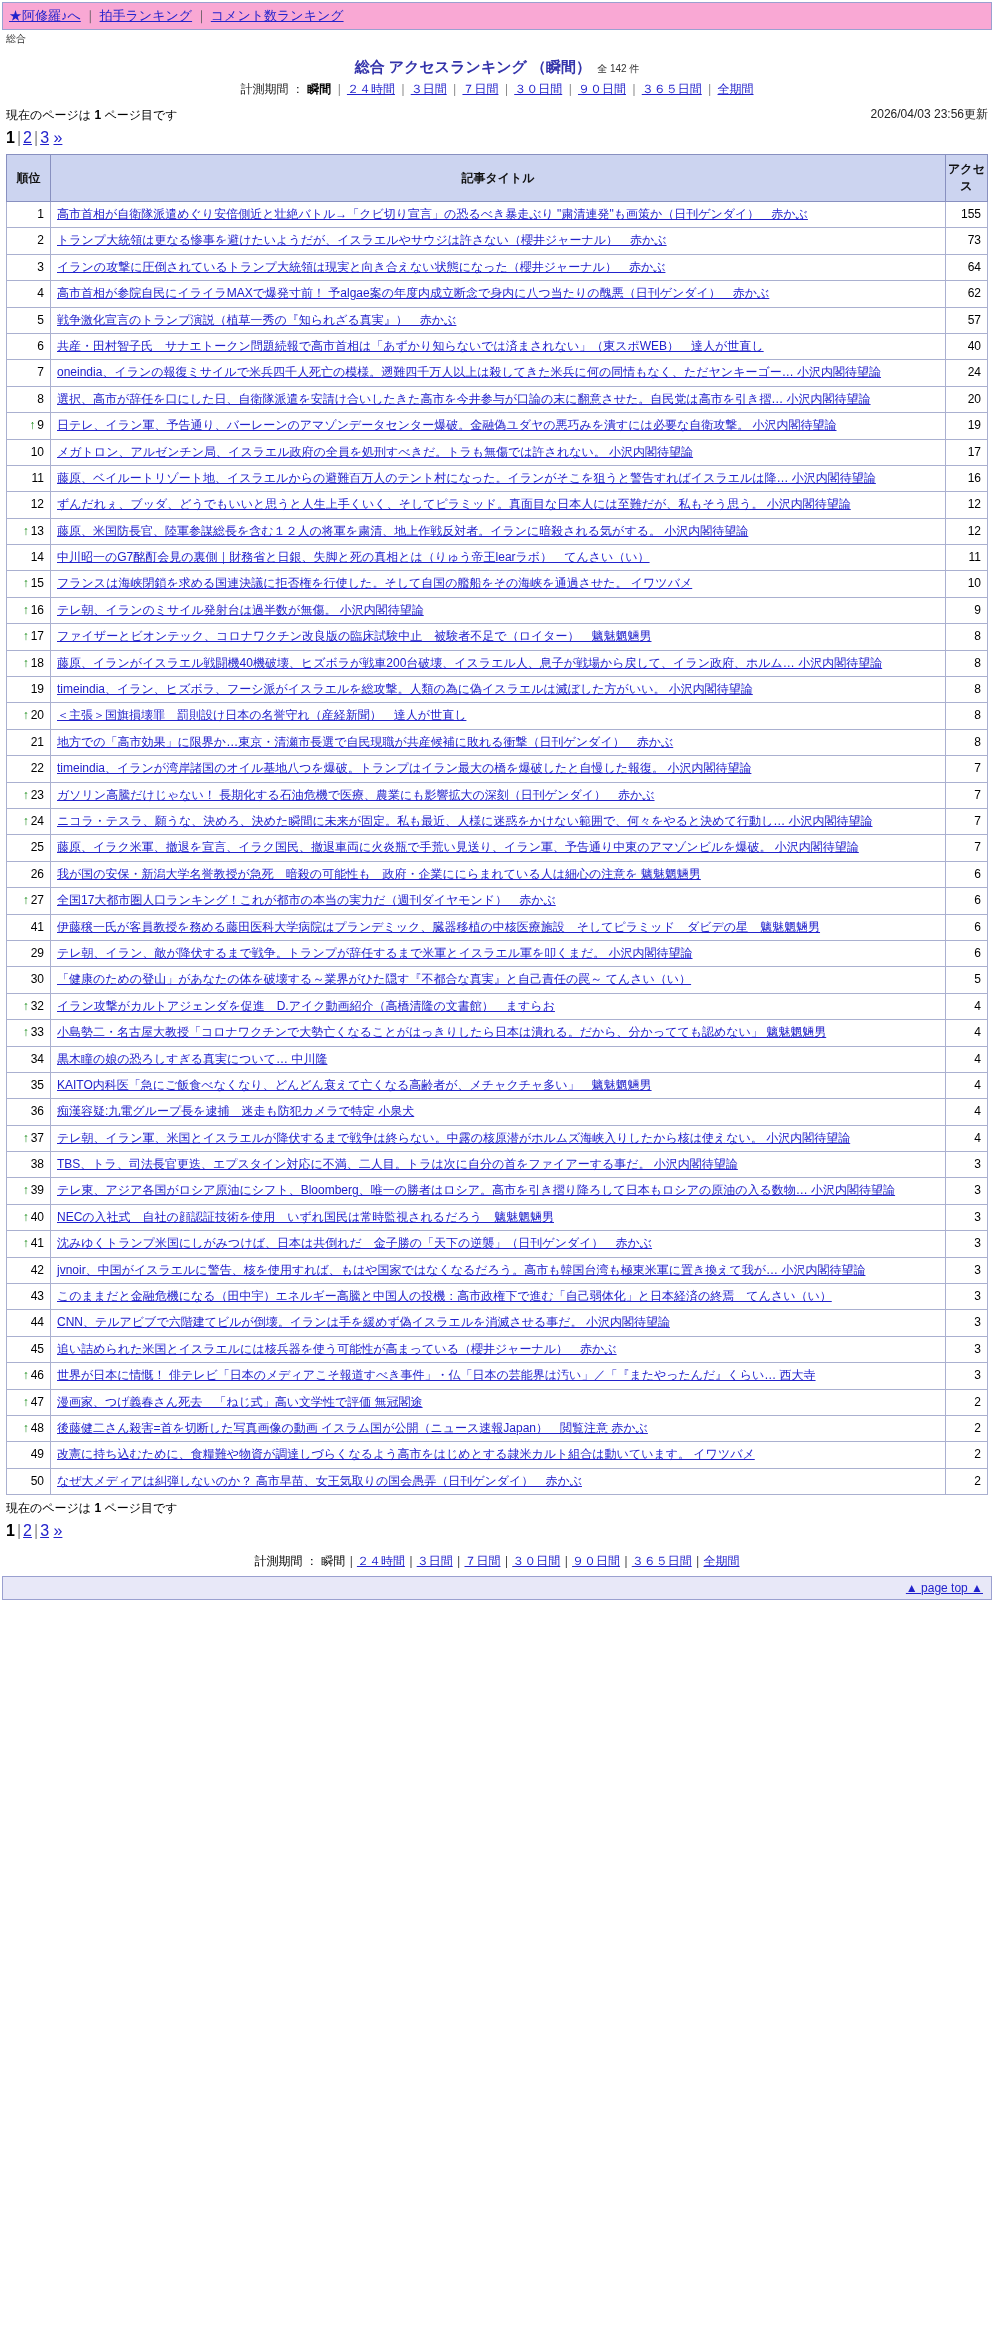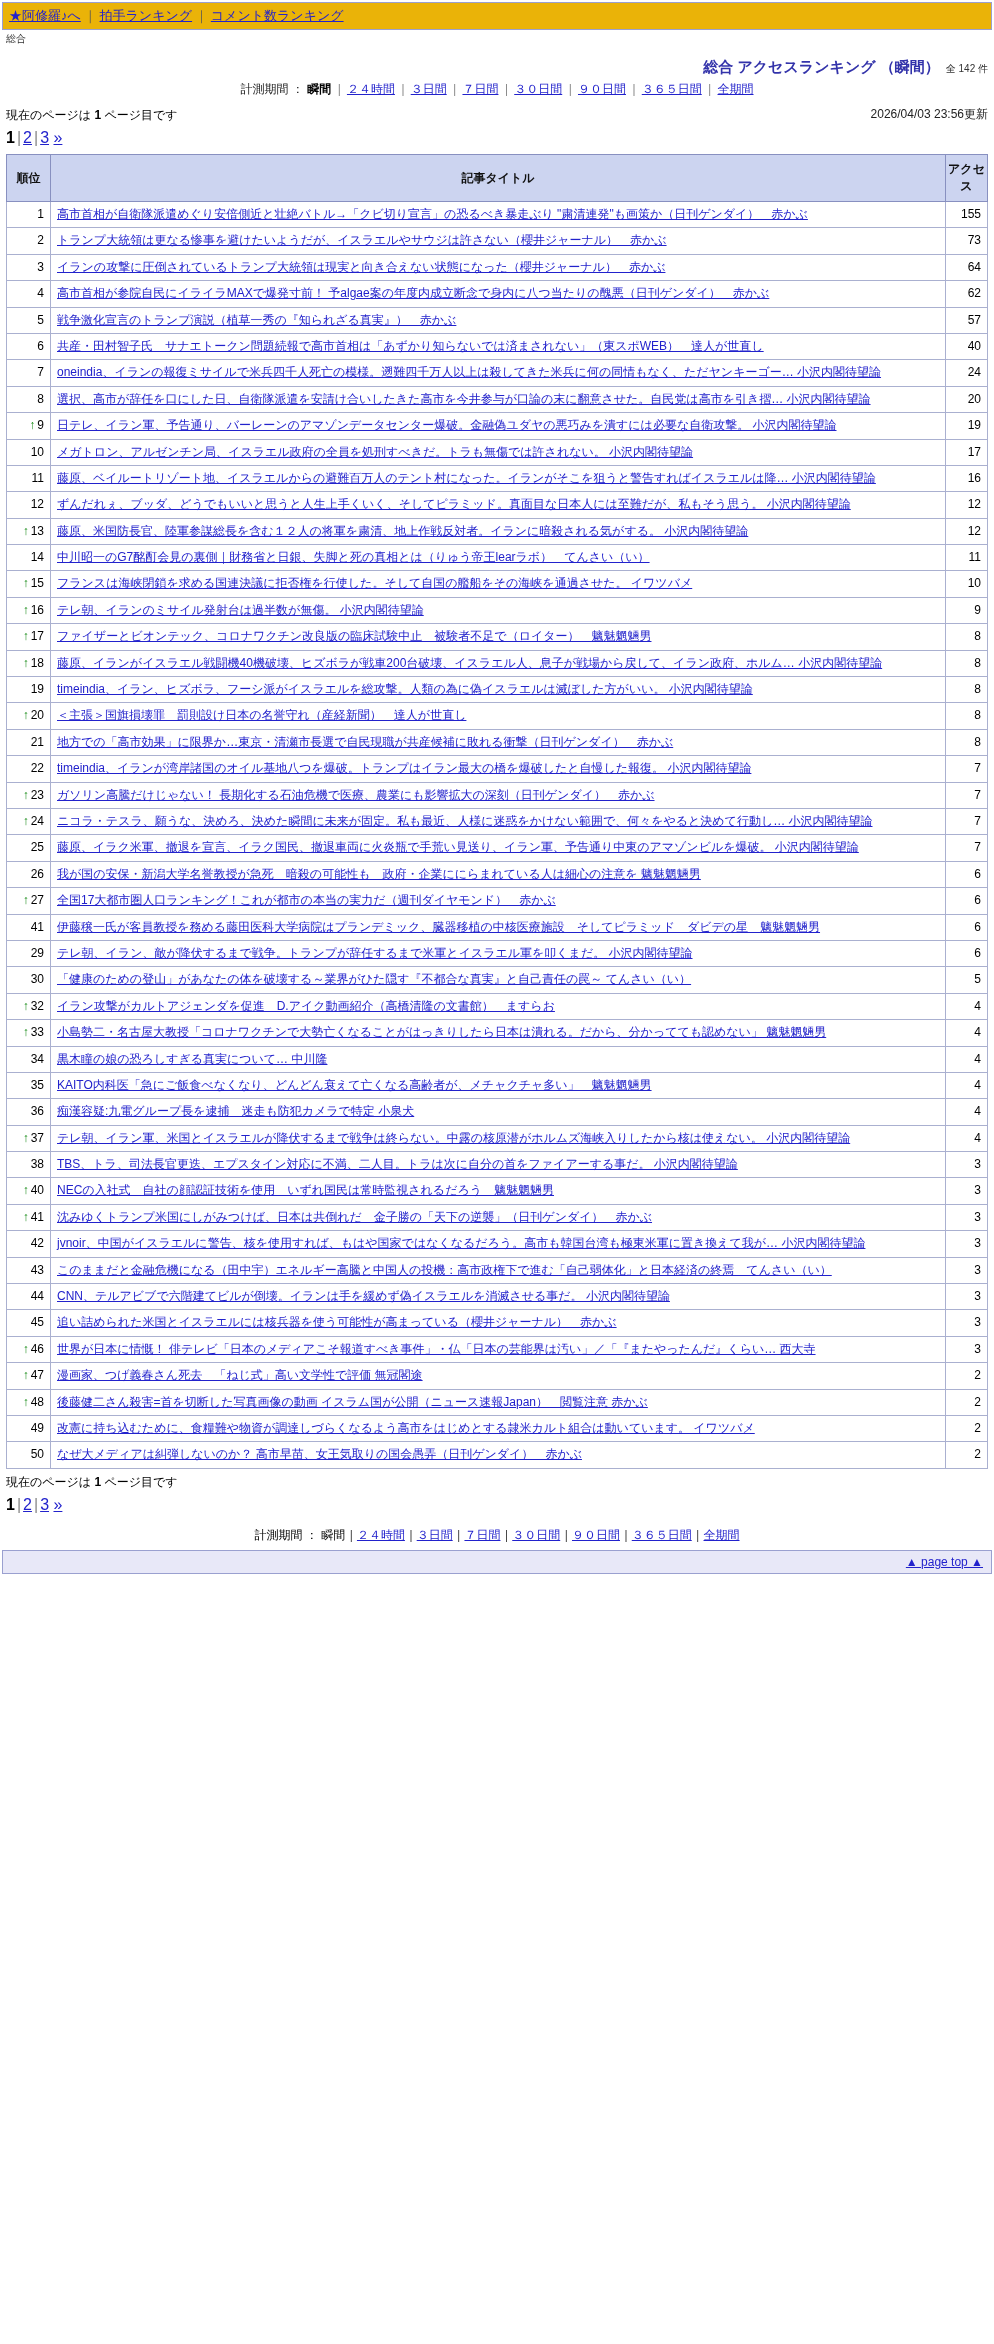--- a/index.html
+++ b/index.html
@@ -5,31 +5,31 @@
   html,body{margin:0;padding:0;}
   body{
     width:994px;
     background:#ffffff;
     font-family:"Liberation Sans", sans-serif;
     font-size:12px;
     color:#000000;
   }
   a{color:#2222cc;text-decoration:underline;}
   .topbar{
-    background:#eab308;
+    background:#f9a8d4;
     border:1px solid #9aa0d0;
     padding:4px 6px;
     font-size:13px;
     margin:2px 2px 0 2px;
   }
   .topbar span.sep{color:#555;padding:0 3px;}
   .crumb{font-size:10px;color:#333;padding:2px 6px;}
   .page-wrap{padding:0 6px;}
   h1.title{
-    text-align:right;
+    text-align:center;
     font-size:15px;
     font-weight:bold;
     color:#3333aa;
     margin:10px 0 4px 0;
   }
   h1.title .count{font-size:10px;color:#333;font-weight:normal;padding-left:6px;}
   .periods{
     text-align:center;
     font-size:12px;
     margin:2px 0 8px 0;
@@ -318,20 +318,25 @@
           <td class="rank"><span class="up">↑</span><span>37</span></td>
           <td class="title-cell"><a href="#">テレ朝、イラン軍、米国とイスラエルが降伏するまで戦争は終らない。中露の核原潜がホルムズ海峡入りしたから核は使えない。 小沢内閣待望論</a></td>
           <td class="acc">4</td>
         </tr>
         <tr>
           <td class="rank"><span>38</span></td>
           <td class="title-cell"><a href="#">TBS、トラ、司法長官更迭、エプスタイン対応に不満、二人目。トラは次に自分の首をファイアーする事だ。 小沢内閣待望論</a></td>
           <td class="acc">3</td>
         </tr>
         <tr>
+          <td class="rank"><span class="up">↑</span><span>39</span></td>
+          <td class="title-cell"><a href="#">テレ東、アジア各国がロシア原油にシフト、Bloomberg、唯一の勝者はロシア。高市を引き摺り降ろして日本もロシアの原油の入る数物… 小沢内閣待望論</a></td>
+          <td class="acc">3</td>
+        </tr>
+        <tr>
           <td class="rank"><span class="up">↑</span><span>40</span></td>
           <td class="title-cell"><a href="#">NECの入社式　自社の顔認証技術を使用　いずれ国民は常時監視されるだろう　魑魅魍魎男</a></td>
           <td class="acc">3</td>
         </tr>
         <tr>
           <td class="rank"><span class="up">↑</span><span>41</span></td>
           <td class="title-cell"><a href="#">沈みゆくトランプ米国にしがみつけば、日本は共倒れだ　金子勝の「天下の逆襲」（日刊ゲンダイ）　赤かぶ</a></td>
           <td class="acc">3</td>
         </tr>
         <tr>

